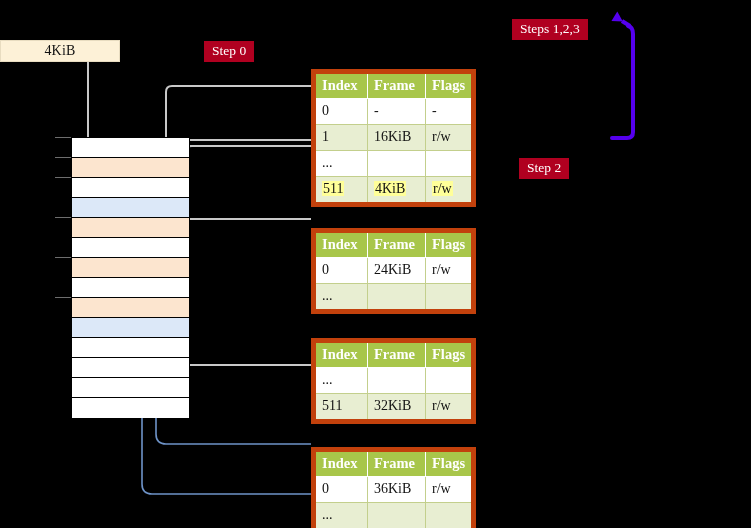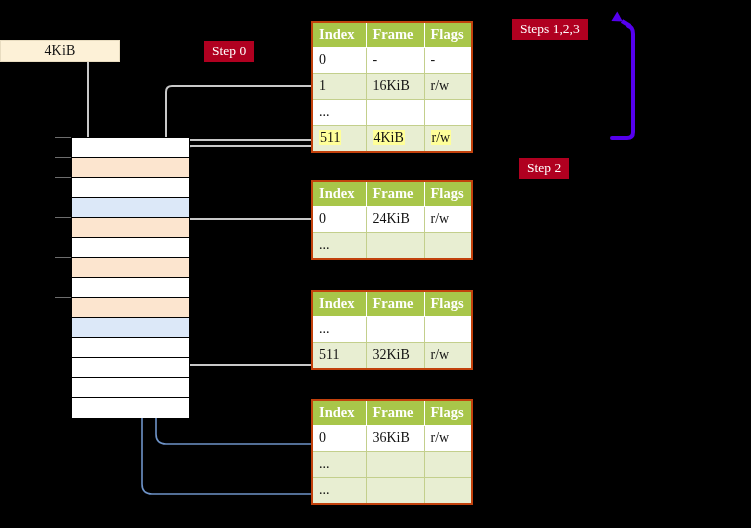--- a/index.html
+++ b/index.html
@@ -96,25 +96,26 @@
     position: absolute;
     width: 16px;
     height: 0;
     border-top: 1px solid #6e6e6e;
   }
 
   
   .page-table {
     position: absolute;
     border-collapse: collapse;
-    border: 2px solid #c2410c;
+    border: 5px solid #c2410c;
     background: #86efac;
     font-size: 14px;
     color: #111111;
     table-layout: fixed;
+    margin-top: 48px;
   }
   .page-table th {
     background: #a8c64a;
     color: #ffffff;
     font-weight: bold;
     text-align: left;
     padding: 3px 6px 4px 6px;
     border: 1px solid #ffffff;
     font-size: 14.5px;
   }

